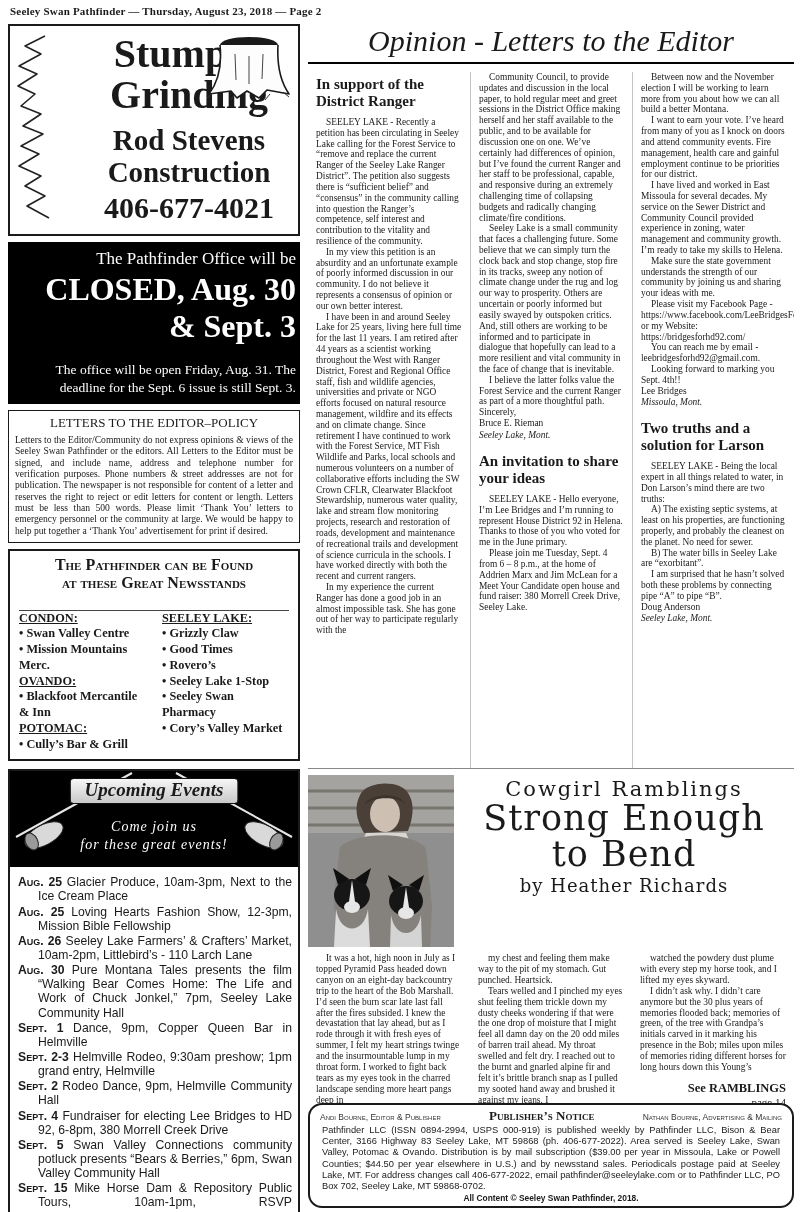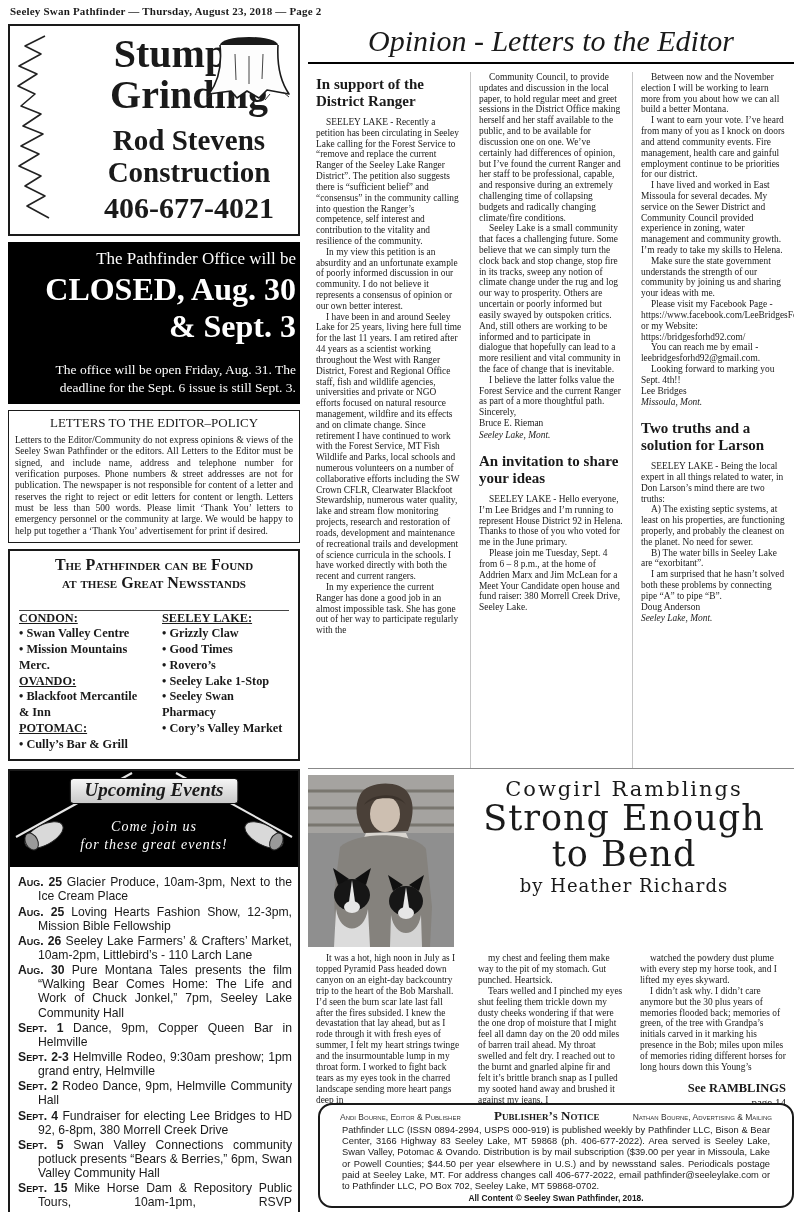--- a/index.html
+++ b/index.html
@@ -72,21 +72,21 @@
   .ram-series { font-size: 21px; letter-spacing: 2px; }
   .ram-headline { font-size: 35px; line-height: 1.02; letter-spacing: 1px; }
   .ram-byline { font-size: 18px; margin-top: 3px; letter-spacing: 1px; }
   .ram-cols { display: flex; margin-top: 6px; }
   .rcol { width: 162px; padding: 0 8px; }
   .rp { margin: 0; font-size: 9.4px; line-height: 1.16; text-indent: 10px; }
   .continued { text-align: right; font-weight: bold; font-size: 12.5px; margin: 8px 0 0; }
   .continued-page { text-align: right; font-size: 11px; margin: 0; }
 
   
-  .publisher { position: absolute; bottom: 2px; left: 10px; right: 0; border: 2px solid #1a1a1a; border-radius: 14px; padding: 3px 20px 3px; background: #fff; }
+  .publisher { position: absolute; bottom: 2px; left: 0; right: 0; border: 2px solid #1a1a1a; border-radius: 14px; padding: 3px 10px 3px; background: #fff; }
   .pub-top { display: flex; justify-content: space-between; align-items: baseline; }
   .pub-side { font-variant: small-caps; font-size: 8.5px; font-family: "Liberation Sans", sans-serif; color: #333; }
   .pub-title { font-variant: small-caps; font-weight: bold; font-size: 13px; }
   .pub-body { margin: 1px 2px; font-family: "Liberation Sans", sans-serif; font-size: 9.3px; line-height: 1.2; text-align: justify; }
   .pub-copy { text-align: center; font-size: 8.4px; font-weight: bold; font-family: "Liberation Sans", sans-serif; }
 </style>
 </head>
 <body>
 
 <div class="page-header">Seeley Swan Pathfinder — Thursday, August 23, 2018 — Page 2</div>

